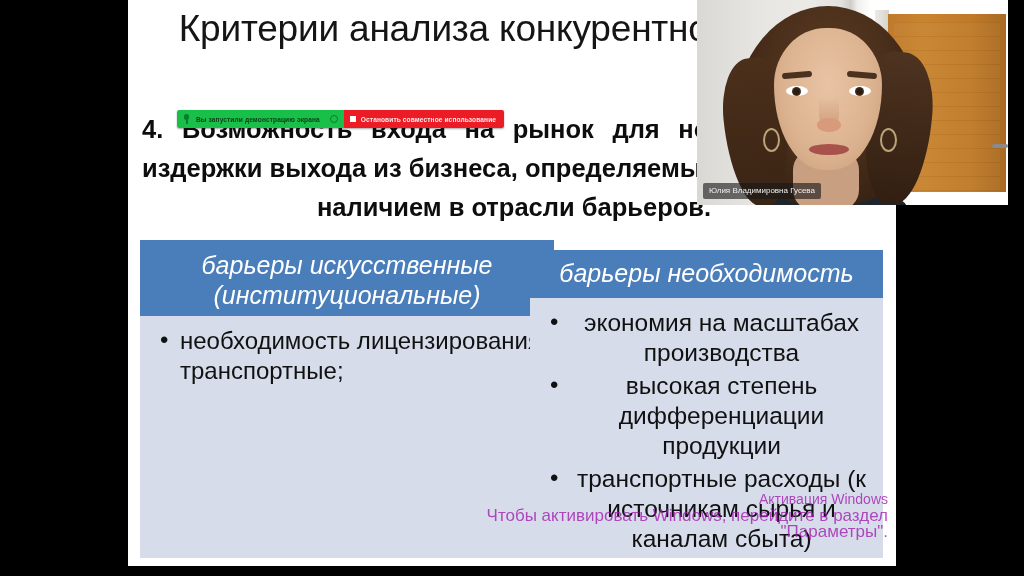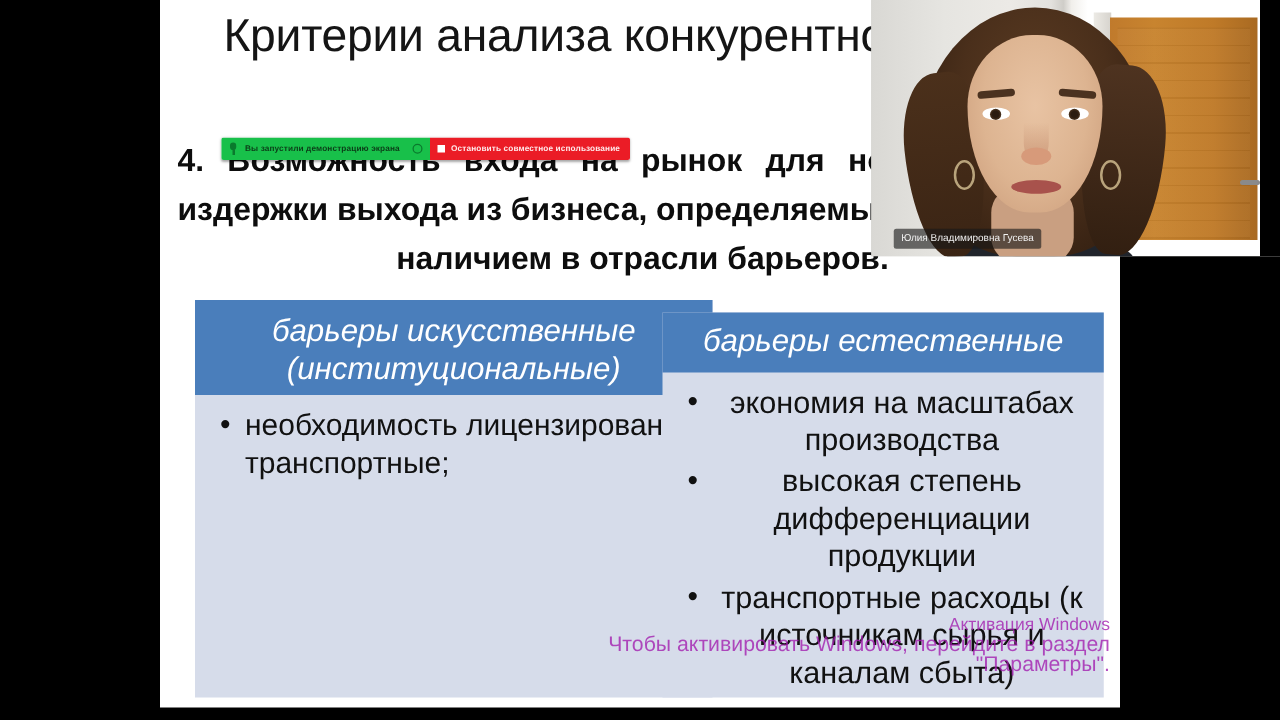--- a/index.html
+++ b/index.html
@@ -63,21 +63,21 @@
     text-align: center;
   }
 
   
   .box {
     position: absolute;
     background: #d6dcea;
     box-sizing: border-box;
   }
   .box.left-box {
-    left: 28px;
+    left: 12px;
     top: 240px;
     width: 414px;
     height: 318px;
   }
   .box.right-box {
     left: 402px;
     top: 250px;
     width: 353px;
     height: 308px;
   }
@@ -393,21 +393,21 @@
     left: 60px;
     top: 188px;
     width: 150px;
     height: 40px;
     background: #20242b;
     border-radius: 50% 50% 0 0;
   }
   
   .wc-name {
     position: absolute;
-    left: 18px;
+    left: 6px;
     bottom: 6px;
     background: rgba(25,25,25,0.62);
     color: #f0f0f0;
     font-size: 8px;
     line-height: 12px;
     padding: 2px 6px;
     border-radius: 2px;
     white-space: nowrap;
     z-index: 6;
     text-align: right;
@@ -430,21 +430,21 @@
     <div class="box left-box">
       <div class="box-header">барьеры искусственные (институциональные)</div>
       <div class="box-body">
         <ul class="bullet-list">
           <li>необходимость лицензирования транспортные;</li>
         </ul>
       </div>
     </div>
 
     <div class="box right-box">
-      <div class="box-header">барьеры естественные</div>
+      <div class="box-header">барьеры необходимость</div>
       <div class="box-body">
         <ul class="bullet-list">
           <li>экономия на масштабах производства</li>
           <li>высокая степень дифференциации продукции</li>
           <li>транспортные расходы (к источникам сырья и каналам сбыта)</li>
         </ul>
       </div>
     </div>
 
     <div class="win-watermark">

